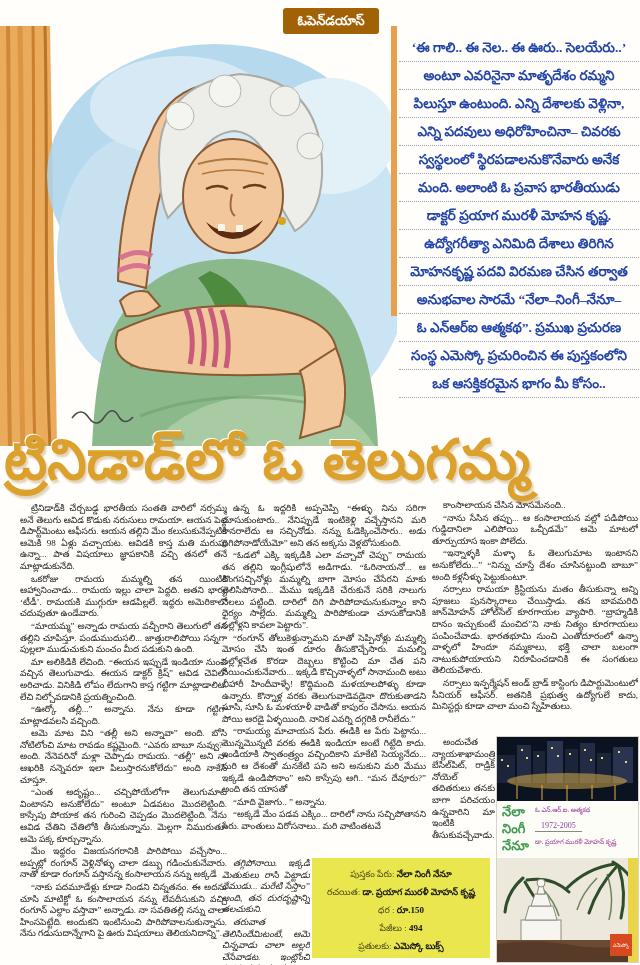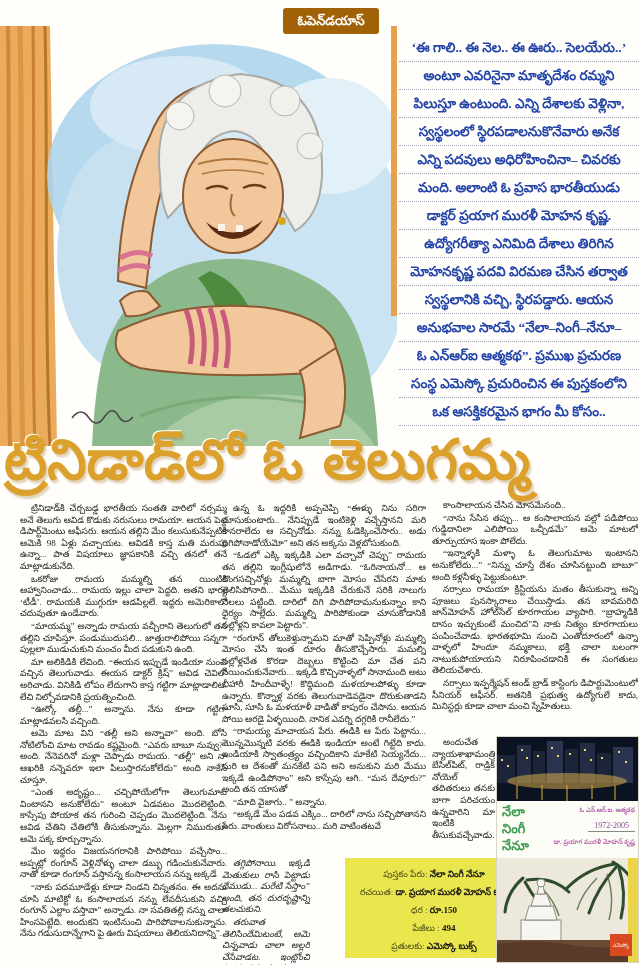--- a/index.html
+++ b/index.html
@@ -34,34 +34,34 @@
   .bcol{position:absolute;font-size:9px;line-height:11.6px;color:#1c1c1c;text-align:justify;}
   .bcol p{margin:0 0 1px 0;text-indent:11px;}
   .col1{left:20px;top:503px;width:207px;height:462px;overflow:hidden;}
   .col2-top{left:222px;top:503px;width:204px;height:355px;overflow:hidden;}
   .col2-side{left:222px;top:858px;width:88px;height:107px;overflow:hidden;font-style:italic;}
   .col3-top{left:432px;top:500px;width:206px;height:237px;overflow:hidden;}
   .col3-side{left:432px;top:737px;width:63px;height:126px;overflow:hidden;}
   
   .bookbox{
     position:absolute;left:312px;top:858px;width:178px;height:100px;
-    background:#eae64e;text-align:center;padding-top:7px;box-sizing:border-box;margin-left:33px;
+    background:#eae64e;text-align:center;padding-top:7px;box-sizing:border-box;
   }
   .bookbox .row{font-size:9px;line-height:18px;color:#4a4a18;white-space:nowrap;}
   .bookbox .row b{color:#141414;}
   
   .cover{position:absolute;left:497px;top:737px;width:141px;height:225px;background:#fff;
          box-shadow:0 0 0 1px #d8d4c8;text-decoration:underline;}
   .cover-city{display:block;width:141px;height:64px;}
   .cover-band{position:relative;width:141px;height:57px;background:#fdfdf8;}
   .cover-title{
     position:absolute;left:5px;top:2px;width:48px;
     color:#3e9b4f;font-weight:bold;font-size:13px;line-height:17px;
   }
-  .cover-meta{position:absolute;left:54px;top:4px;width:84px;text-align:right;color:#993399;}
+  .cover-meta{position:absolute;left:38px;top:4px;width:84px;text-align:left;color:#993399;}
   .cover-sub{font-size:6.5px;line-height:9px;}
   .cover-years{display:inline-block;font-size:8px;line-height:11px;color:#884499;
                border-bottom:1px solid #888;padding:0 6px;}
   .cover-author{font-size:6.5px;line-height:9px;margin-top:5px;color:#a0338f;}
   .cover-temple{display:block;width:141px;height:104px;}
   .cover-logo{
     position:absolute;right:6px;bottom:6px;width:22px;height:22px;background:#d8491f;
     color:#fff;font-size:5px;line-height:22px;text-align:center;overflow:hidden;
     font-family:"DejaVu Sans",sans-serif;
   }
@@ -140,27 +140,26 @@
 
       <path d="M72,392 q9,-12 17,0 q8,11 16,-2 q8,-11 14,1 q6,9 14,0" stroke="#4a4a4a" stroke-width="1.6" fill="none"></path>
       <text x="118" y="398" font-size="9" fill="#4a4a4a"></text>
     </svg>
   </div>
 
   <div class="intro">
     <div class="intro-line">‘ఈ గాలి.. ఈ నెల.. ఈ ఊరు.. సెలయేరు..’</div>
     <div class="intro-line">అంటూ ఎవరినైనా మాతృదేశం రమ్మని</div>
     <div class="intro-line">పిలుస్తూ ఉంటుంది. ఎన్ని దేశాలకు వెళ్లినా,</div>
+    <div class="intro-line">ఎన్ని పదవులు అధిరోహించినా– చివరకు</div>
     <div class="intro-line">స్వస్థలంలో స్థిరపడాలనుకొనేవారు అనేక</div>
-    <div class="intro-line">ఎన్ని పదవులు అధిరోహించినా– చివరకు</div>
     <div class="intro-line">మంది. అలాంటి ఓ ప్రవాస భారతీయుడు</div>
     <div class="intro-line">డాక్టర్ ప్రయాగ మురళీ మోహన కృష్ణ.</div>
     <div class="intro-line">ఉద్యోగరీత్యా ఎనిమిది దేశాలు తిరిగిన</div>
     <div class="intro-line">మోహనకృష్ణ పదవి విరమణ చేసిన తర్వాత</div>
-    <div class="intro-line">స్వస్థలానికి వచ్చి, స్థిరపడ్డారు. ఆయన</div>
     <div class="intro-line">అనుభవాల సారమే “నేలా–నింగీ–నేనూ–</div>
     <div class="intro-line">ఓ ఎన్ఆర్ఐ ఆత్మకథ”. ప్రముఖ ప్రచురణ</div>
     <div class="intro-line">సంస్థ ఎమెస్కో ప్రచురించిన ఈ పుస్తకంలోని</div>
     <div class="intro-line">ఒక ఆసక్తికరమైన భాగం మీ కోసం..</div>
   </div>
 
   <div class="headline">ట్రినిడాడ్‌లో ఓ తెలుగమ్మ</div>
 
   <div class="bcol col1">
     <p>ట్రినిడాడ్‌కి చేర్చబడ్డ భారతీయ సంతతి వారిలో నర్సమ్మ అనే తెలుగు ఆవిడ కొడుకు నరుసులు రామయా. ఆయన పెద్ద డిపార్ట్‌మెంటు ఆఫీసరు. ఆయన తల్లిని మేం కలుసుకునేప్పటికి ఆమెకి 98 ఏళ్లు వచ్చాయట. ఆవిడకి కాస్త మతి మరుపు ఉన్నా... పాత విషయాలు జ్ఞాపకానికి వచ్చి తనలో తనే మాట్లాడుకునేది.</p>

